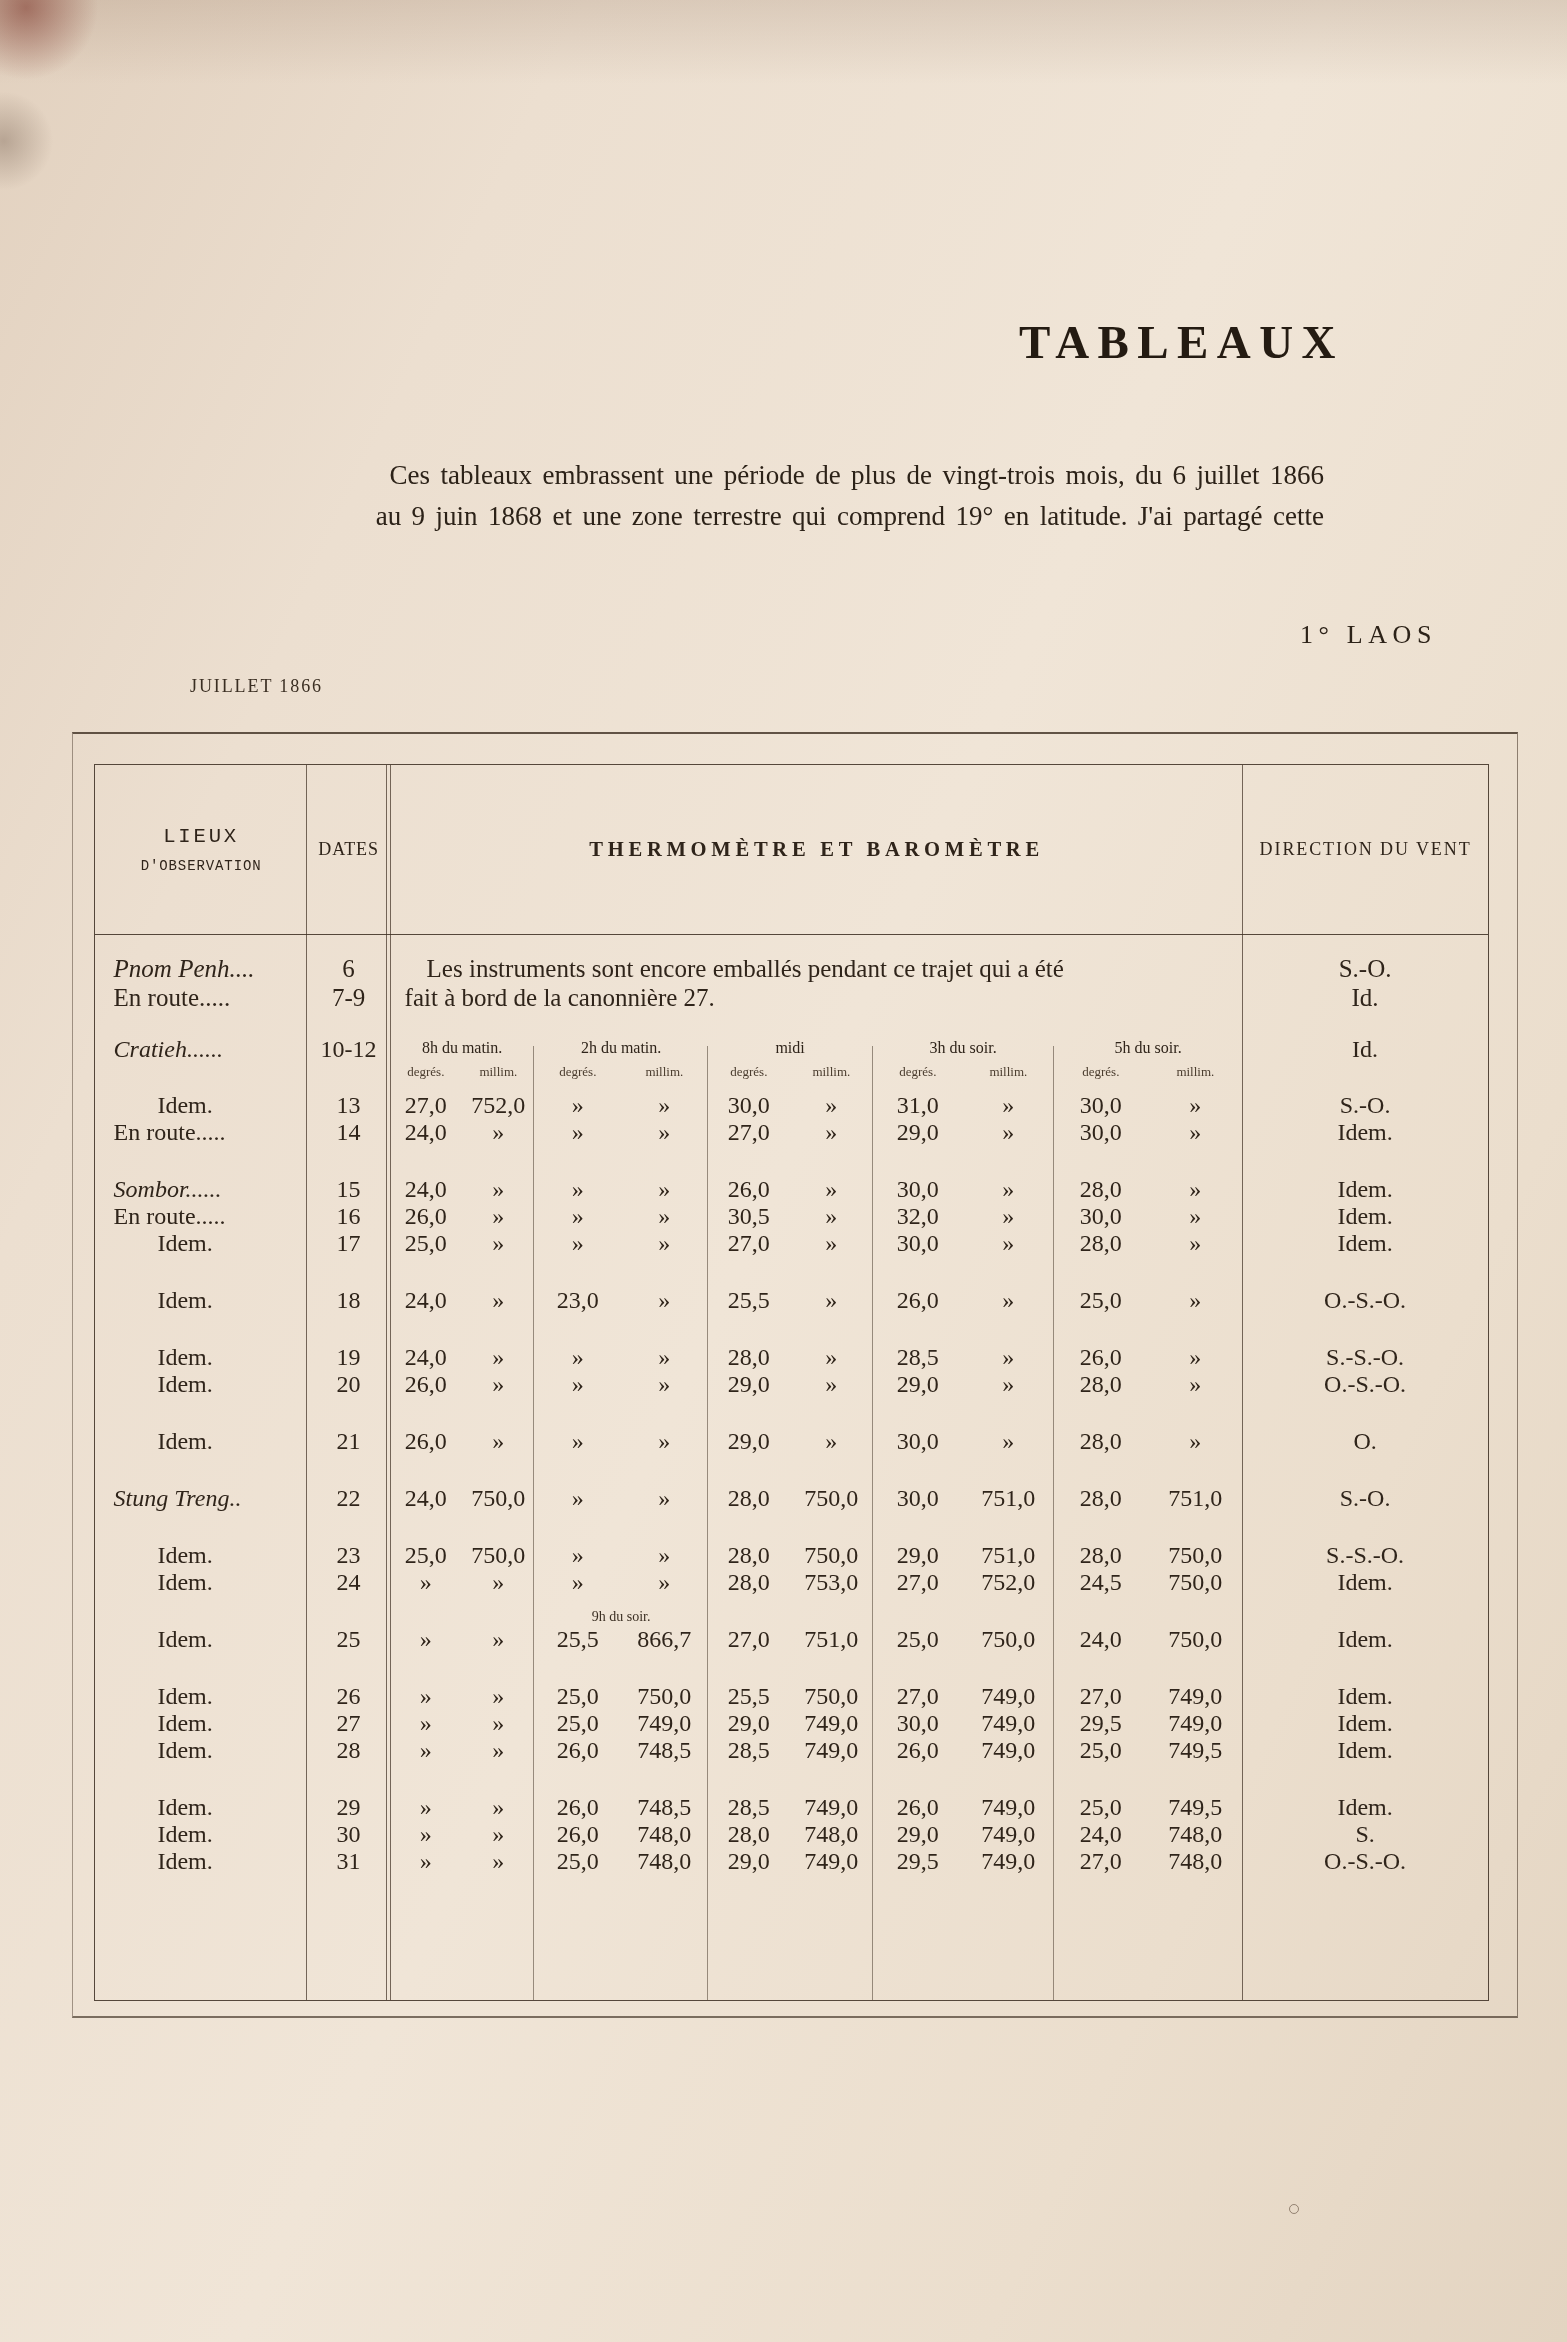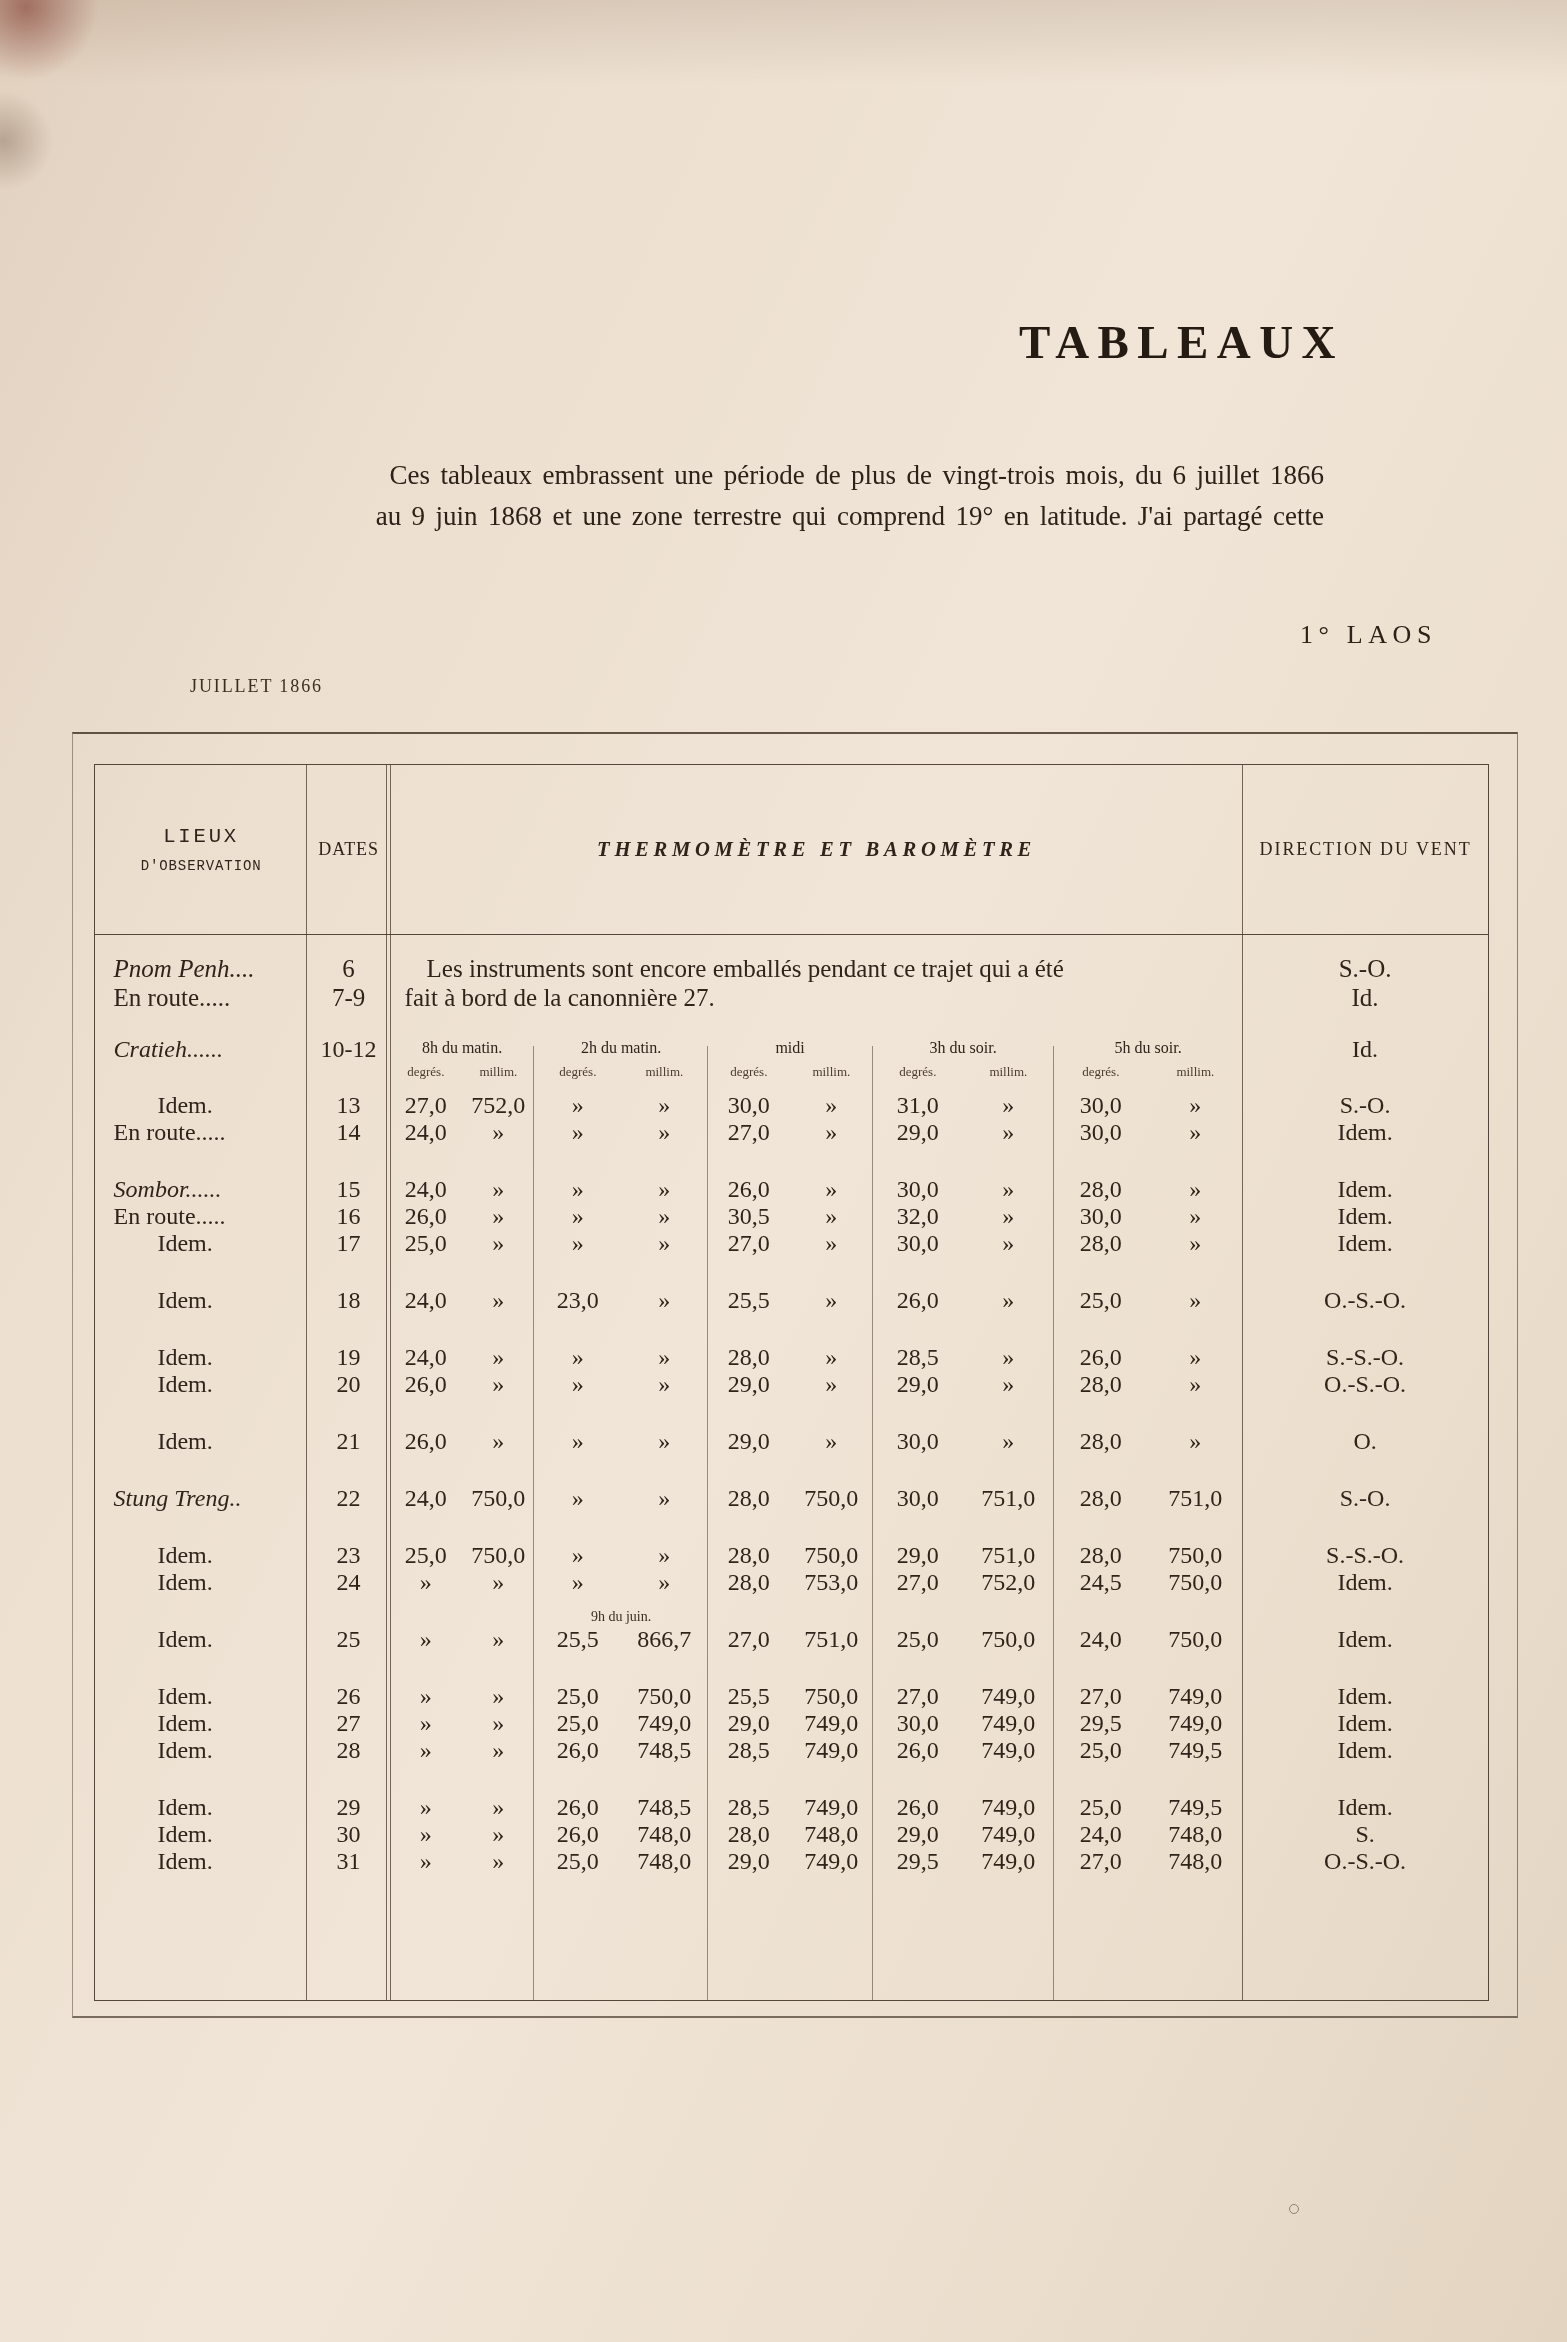--- a/index.html
+++ b/index.html
@@ -46,21 +46,21 @@
   .vline { position:absolute; top:0; bottom:0; width:0.9px; background:rgba(62,47,34,.7); }
   .subline { position:absolute; top:281px; bottom:0; width:0.9px; background:rgba(62,47,34,.5); }
   .thead {
     display:grid; grid-template-columns:213px 82px 854px 1fr;
     height:170px; align-items:center; text-align:center;
     border-bottom:1.9px solid rgba(58,44,32,.85);
   }
   .h-lieux { font-size:20.6px; letter-spacing:2.8px;font-family:Liberation Mono, monospace; }
   .h-lieux .sub { font-size:14px; letter-spacing:0.9px; margin-top:9.4px; }
   .h-dates { font-size:18px; letter-spacing:0.9px; }
-  .h-thermo { font-size:20.6px; font-weight:700; letter-spacing:4.7px;font-style:italic; }
+  .h-thermo { font-size:20.6px; font-weight:700; letter-spacing:4.7px; }
   .h-vent { font-size:18px; letter-spacing:1.9px; }
   .tbody { position:absolute; left:0; right:0; top:170px; bottom:0; overflow:hidden; }
   .trow {
     display:grid;
     grid-template-columns:213px 82px 145px 173px 165px 181px 189px 1fr;
     font-size:24px; line-height:27px;
   }
   .note-block { padding-top:19px; }
   .note-block .trow { font-size:25px; line-height:29px; }
   .cell.lieu { padding-left:19px; }
@@ -507,21 +507,21 @@
             </div>
             <div class="row-group">
               <div class="trow">
                 <div class="cell lieu idem">Idem.</div>
                 <div class="cell date">25</div>
                 <div class="cell grp">
                   <div class="deg">»</div>
                   <div class="mil">»</div>
                 </div>
                 <div class="cell grp">
-                  <div class="inset">9h du juin.</div>
+                  <div class="inset">9h du soir.</div>
                   <div class="deg">25,5</div>
                   <div class="mil">866,7</div>
                 </div>
                 <div class="cell grp">
                   <div class="deg">27,0</div>
                   <div class="mil">751,0</div>
                 </div>
                 <div class="cell grp">
                   <div class="deg">25,0</div>
                   <div class="mil">750,0</div>

